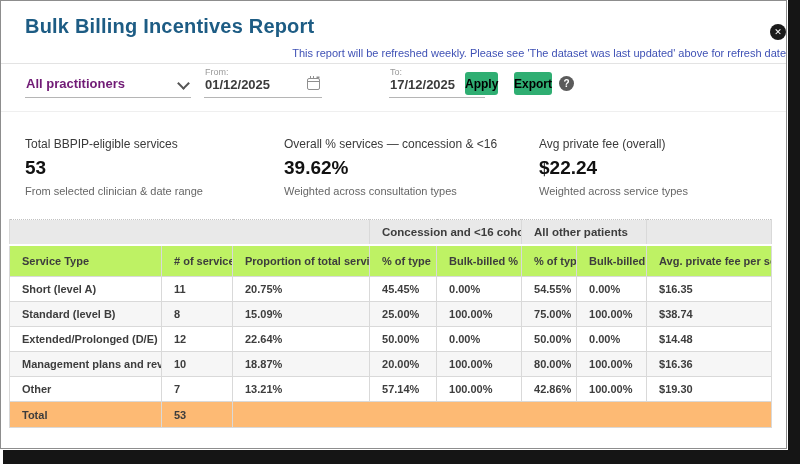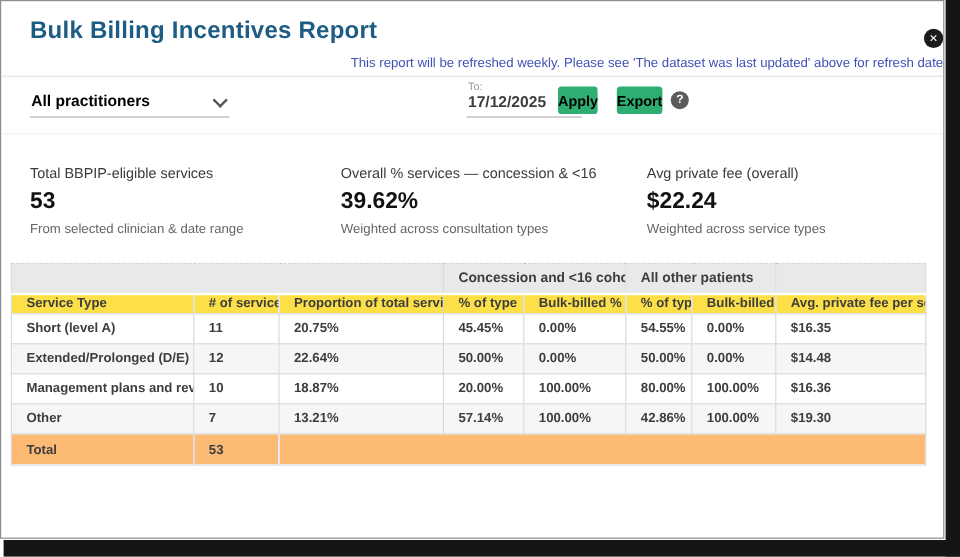--- a/index.html
+++ b/index.html
@@ -15,21 +15,21 @@
   .title { position:absolute; left:24px; top:14px; font-size:20px; font-weight:700; color:#1d5c84; letter-spacing:.2px; }
   .refresh-note { position:absolute; right:0; top:46px; font-size:11px; color:#3f51b5; white-space:nowrap; }
   .close-btn { position:absolute; left:769px; top:23px; width:16px; height:16px; border-radius:50%;
                background:#1b1b1b; color:#fff; font-size:9px; line-height:16px; text-align:center; cursor:pointer; }
   .hdr-divider { position:absolute; left:0; top:62px; width:787px; height:1px; background:#e3e3e3; }
   .filters-divider { position:absolute; left:0; top:110px; width:787px; height:1px; background:#efefef; }
 
   
   .field { position:absolute; border-bottom:1px solid #b5b5b5; }
   .select-field { left:24px; top:68px; width:166px; height:29px; cursor:pointer; }
-  .select-value { position:absolute; left:1px; bottom:6px; font-size:13px; font-weight:700; color:#000000; }
+  .select-value { position:absolute; left:1px; bottom:6px; font-size:13px; font-weight:700; color:#701a75; }
   .chevron { position:absolute; right:4px; bottom:10px; width:8px; height:8px; }
   .chevron::before { content:""; position:absolute; left:0; top:0; width:7px; height:7px;
                      border-right:2px solid #555; border-bottom:2px solid #555; transform:rotate(45deg); }
   .date-field { top:66px; height:31px; }
   .from-field { left:203px; width:118px; }
   .to-field { left:362px; width:96px;margin-left:26px; }
   .date-label { position:absolute; left:1px; top:0px; font-size:9px; color:#9a9a9a; }
   .date-value { position:absolute; left:1px; bottom:5px; font-size:13px; font-weight:700; color:#3c3c3c; }
   .cal-icon { position:absolute; right:2px; bottom:7px; width:13px; height:12px;
               border:1px solid #8f8f8f; border-radius:2px; cursor:pointer; }
@@ -57,21 +57,21 @@
   
   .report-table { position:absolute; left:8px; top:218px; width:762px; border-collapse:collapse;
                   table-layout:fixed; font-size:11px; color:#3d3d3d; }
   .report-table { border:1px solid #d9d9d9; border-top:1px dotted #c2c2c2; }
   .report-table td, .report-table th { border:1px solid #d9d9d9; padding:0 0 0 12px; text-align:left;
                                        overflow:hidden; white-space:nowrap; }
   tr.group-row { height:25px; background:#e9e9e9; }
   tr.group-row th { font-weight:700; font-size:11.5px; border-bottom:2px solid #fff; border-top:none; }
   tr.group-row th.blank { border-left:none; }
   tr.group-row th.blank-first { border-left:1px solid #d9d9d9; }
-  tr.head-row { height:17px; background:#fde047; }
+  tr.head-row { height:32px; background:#bef264; }
   tr.head-row th { font-weight:700; }
   tr.body-row { height:25px; background:#fff; }
   tr.body-row:nth-child(even) { background:#f6f6f6; }
   tr.body-row td:first-child, tr.total-row td:first-child { font-weight:700; }
   tr.body-row td { font-weight:700; color:#3d3d3d; }
   tr.total-row { height:26px; background:#fdba74; }
   tr.total-row td { font-weight:700; }
 </style>
 </head>
 <body>
@@ -82,20 +82,25 @@
     <div class="title">Bulk Billing Incentives Report</div>
     <div class="refresh-note">This report will be refreshed weekly. Please see 'The dataset was last updated' above for refresh date</div>
     <div class="close-btn">✕</div>
     <div class="hdr-divider"></div>
 
     <div class="field select-field">
       <span class="select-value">All practitioners</span>
       <span class="chevron"></span>
     </div>
 
+    <div class="field date-field from-field">
+      <span class="date-label">From:</span>
+      <span class="date-value">01/12/2025</span>
+      <span class="cal-icon"></span>
+    </div>
 
     <div class="field date-field to-field">
       <span class="date-label">To:</span>
       <span class="date-value">17/12/2025</span>
       <span class="cal-icon"></span>
     </div>
 
     <button class="btn btn-apply">Apply</button>
     <button class="btn btn-export">Export</button>
     <div class="help-btn">?</div>
@@ -154,20 +159,30 @@
             <td>Short (level A)</td>
             <td>11</td>
             <td>20.75%</td>
             <td>45.45%</td>
             <td>0.00%</td>
             <td>54.55%</td>
             <td>0.00%</td>
             <td>$16.35</td>
           </tr>
           <tr class="body-row">
+            <td>Standard (level B)</td>
+            <td>8</td>
+            <td>15.09%</td>
+            <td>25.00%</td>
+            <td>100.00%</td>
+            <td>75.00%</td>
+            <td>100.00%</td>
+            <td>$38.74</td>
+          </tr>
+          <tr class="body-row">
             <td>Extended/Prolonged (D/E)</td>
             <td>12</td>
             <td>22.64%</td>
             <td>50.00%</td>
             <td>0.00%</td>
             <td>50.00%</td>
             <td>0.00%</td>
             <td>$14.48</td>
           </tr>
           <tr class="body-row">

